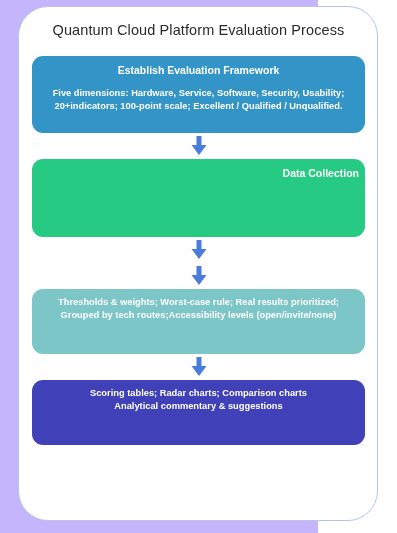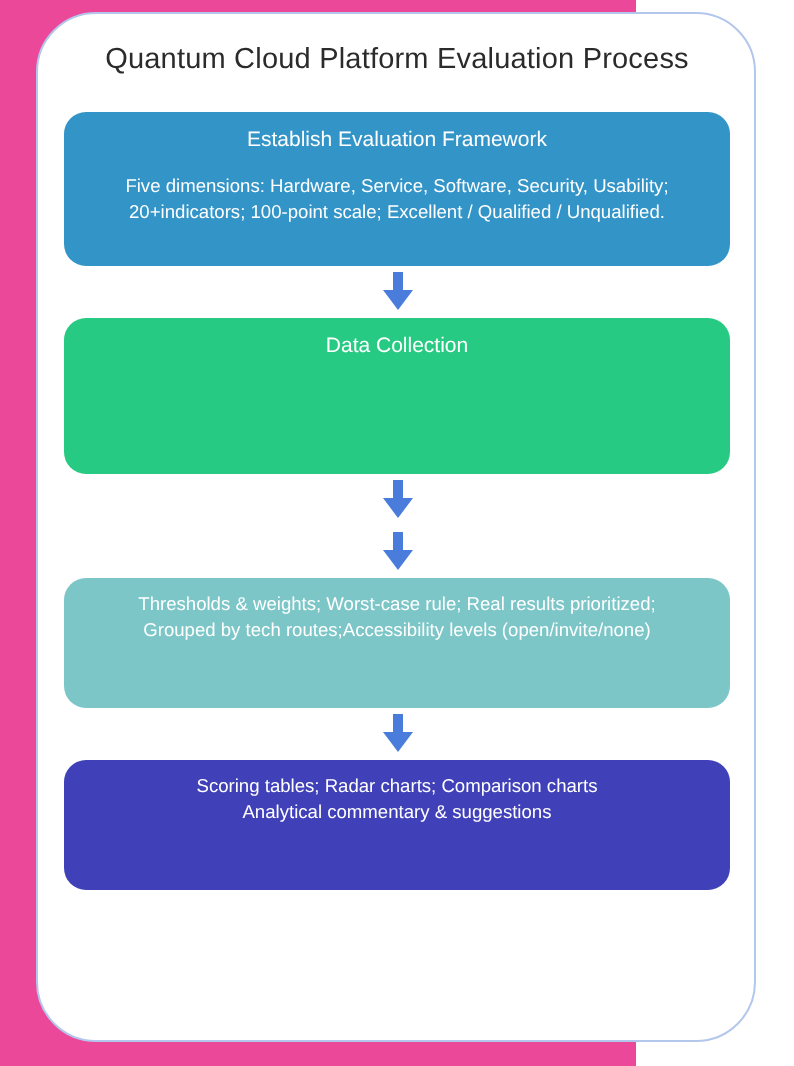--- a/index.html
+++ b/index.html
@@ -11,21 +11,21 @@
     height: 533px;
     background: #ffffff;
     font-family: "Liberation Sans", sans-serif;
     overflow: hidden;
   }
 
   #flow-root {
     position: relative;
     width: 318px;
     height: 533px;
-    background: #ec4899;
+    background: #c4b5fd;
   }
 
   
   #outer-frame {
     position: absolute;
     left: 18px;
     top: 6px;
     width: 360px;
     height: 515px;
     box-sizing: border-box;
@@ -60,29 +60,29 @@
     color: #ffffff;
     text-align: center;
     padding: 7px 6px 9px 6px;
   }
 
   .stage-heading {
     font-size: 10.5px;
     line-height: 15px;
     color: #ffffff;
     margin-bottom: 9px;
-    font-weight: 400;
+    font-weight: 700;
   }
 
   .stage-body {
     font-size: 9.3px;
     line-height: 13.3px;
     color: #ffffff;
     white-space: pre-line;
-    font-weight: 400;
+    font-weight: 700;
   }
 
   .arrow-wrap {
     width: 333px;
     height: 26px;
     display: flex;
     align-items: center;
     justify-content: center;
   }
   .arrow-wrap svg { display: block; }
@@ -105,21 +105,21 @@
     </div>
 
     <div class="arrow-wrap">
       <span>
         <svg width="16" height="20" viewBox="0 0 16 20">
           <polygon points="5.5,0 10.5,0 10.5,9 15.5,9 8,19 0.5,9 5.5,9" fill="#4a7ddb"></polygon>
         </svg>
       </span>
     </div>
 
-    <div class="stage-box" style="background: rgb(39, 202, 130); height: 78px;">
+    <div class="stage-box" style="background: rgb(39, 202, 130); height: 78px; text-align: right;">
       <div class="stage-heading">Data Collection</div>
     </div>
 
     <div class="arrow-wrap">
       <span>
         <svg width="16" height="20" viewBox="0 0 16 20">
           <polygon points="5.5,0 10.5,0 10.5,9 15.5,9 8,19 0.5,9 5.5,9" fill="#4a7ddb"></polygon>
         </svg>
       </span>
     </div>

